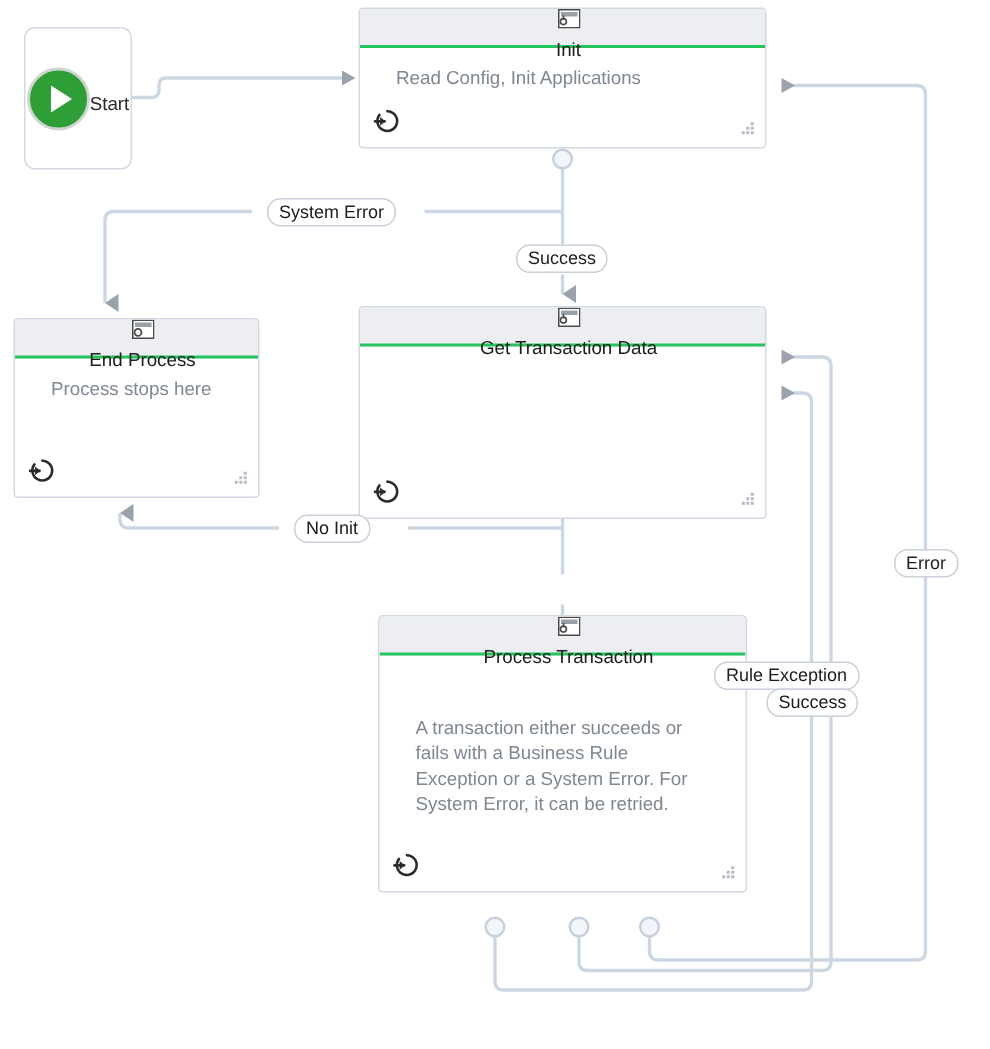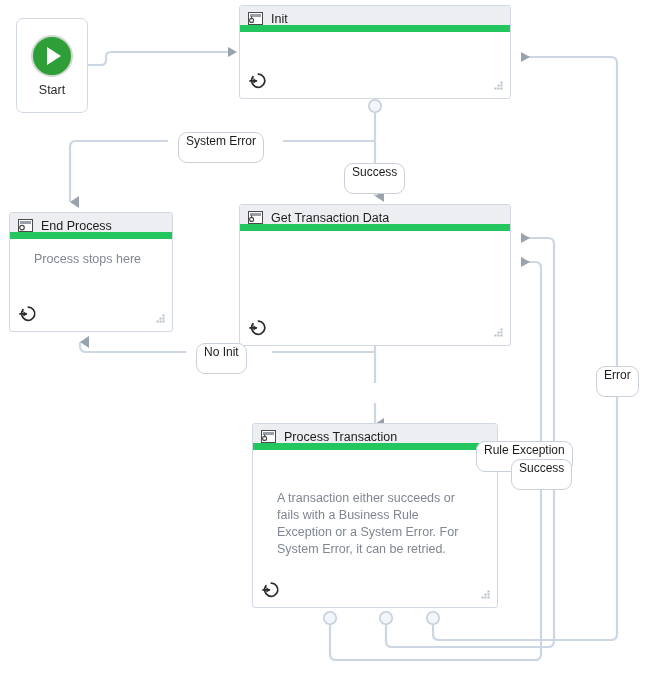--- a/index.html
+++ b/index.html
@@ -23,21 +23,21 @@
   }
 
   
   .start-node{
     position:absolute;
     box-sizing:border-box;
     background:#ffffff;
     border:1px solid #d3d9e3;
     border-radius:7px;
     display:flex;
-    flex-direction:column;
+    flex-direction:row;
     align-items:center;
     justify-content:center;
     box-shadow:0 0 0 0 rgba(0,0,0,0);
   }
   .start-circle{
     width:42px;height:42px;
     border-radius:50%;
     background:#2e9e36;
     border:2px solid #cfd6cf;
     display:flex;align-items:center;justify-content:center;
@@ -62,25 +62,26 @@
     box-sizing:border-box;
     background:#ffffff;
     border:1px solid #d3d9e3;
     border-radius:3px;
     overflow:hidden;
   }
   .node-head{
     height:26px;
     box-sizing:border-box;
     background:#eceef1;
-    border-bottom:7px solid #22c55e;
+    border-bottom:2px solid #22c55e;
     display:flex;
-    align-items:flex-end;
+    align-items:center;
     padding-left:8px;
     gap:8px;
+    flex-direction:column;
   }
   .node-head .head-icon{
     width:15px;height:13px;
     flex:0 0 auto;
     display:block;
   }
   .node-title{
     font-size:12.5px;
     color:#1c1c1c;
     line-height:1;
@@ -111,21 +112,21 @@
     width:12px;height:12px;
   }
 
   
   .edge-label{
     position:absolute;
     box-sizing:border-box;
     background:#ffffff;
     border:1px solid #c9d0da;
     border-radius:9px;
-    height:31px;
+    height:19px;
     line-height:17px;
     padding:0 7px;
     font-size:12px;
     color:#1c1c1c;
     white-space:nowrap;
   }
 </style>
 </head>
 <body>
 
@@ -192,20 +193,21 @@
     <div class="node-head">
       <svg class="head-icon" viewBox="0 0 15 13">
         <rect x="0.5" y="0.5" width="14" height="12" fill="#ffffff" stroke="#4a4a4a"></rect>
         <rect x="2" y="2" width="11" height="3" fill="#9aa0a8"></rect>
         <circle cx="3.6" cy="8.4" r="2" fill="none" stroke="#4a4a4a" stroke-width="1.1"></circle>
         <rect x="3.1" y="4.3" width="1.1" height="3" fill="#4a4a4a"></rect>
       </svg>
       <div class="node-title">Init</div>
     </div>
     <div class="node-body">
+      <div class="node-desc">Read Config, Init Applications</div>
       <svg class="retry-icon" viewBox="0 0 20 20">
         <path d="M10.3,3.1 A6.6,6.6 0 1 1 5.0,5.6" fill="none" stroke="#2b2b2b" stroke-width="1.7" stroke-linecap="round"></path>
         <path d="M2.0,9.9 L8.4,9.9" stroke="#2b2b2b" stroke-width="1.7" stroke-linecap="round"></path>
         <path d="M5.4,7.0 L8.9,9.9 L5.4,12.8 Z" fill="#2b2b2b"></path>
       </svg>
       <svg class="grip-icon" viewBox="0 0 12 12">
         <g fill="#b6bcc5">
           <rect x="8.5" y="1.5" width="2" height="2"></rect>
           <rect x="5.5" y="4.5" width="2" height="2"></rect>
             <rect x="8.5" y="4.5" width="2" height="2"></rect>
@@ -268,21 +270,21 @@
           <rect x="5.5" y="4.5" width="2" height="2"></rect>
             <rect x="8.5" y="4.5" width="2" height="2"></rect>
           <rect x="2.5" y="7.5" width="2" height="2"></rect>
             <rect x="5.5" y="7.5" width="2" height="2"></rect>
             <rect x="8.5" y="7.5" width="2" height="2"></rect>
         </g>
       </svg>
     </div>
   </div>
 
-  <div class="node" style="left:252px;top:423px;width:246px;height:185px;">
+  <div class="node" style="left:252px;top:410px;width:246px;height:185px;">
     <div class="node-head">
       <svg class="head-icon" viewBox="0 0 15 13">
         <rect x="0.5" y="0.5" width="14" height="12" fill="#ffffff" stroke="#4a4a4a"></rect>
         <rect x="2" y="2" width="11" height="3" fill="#9aa0a8"></rect>
         <circle cx="3.6" cy="8.4" r="2" fill="none" stroke="#4a4a4a" stroke-width="1.1"></circle>
         <rect x="3.1" y="4.3" width="1.1" height="3" fill="#4a4a4a"></rect>
       </svg>
       <div class="node-title">Process Transaction</div>
     </div>
     <div class="node-body">

